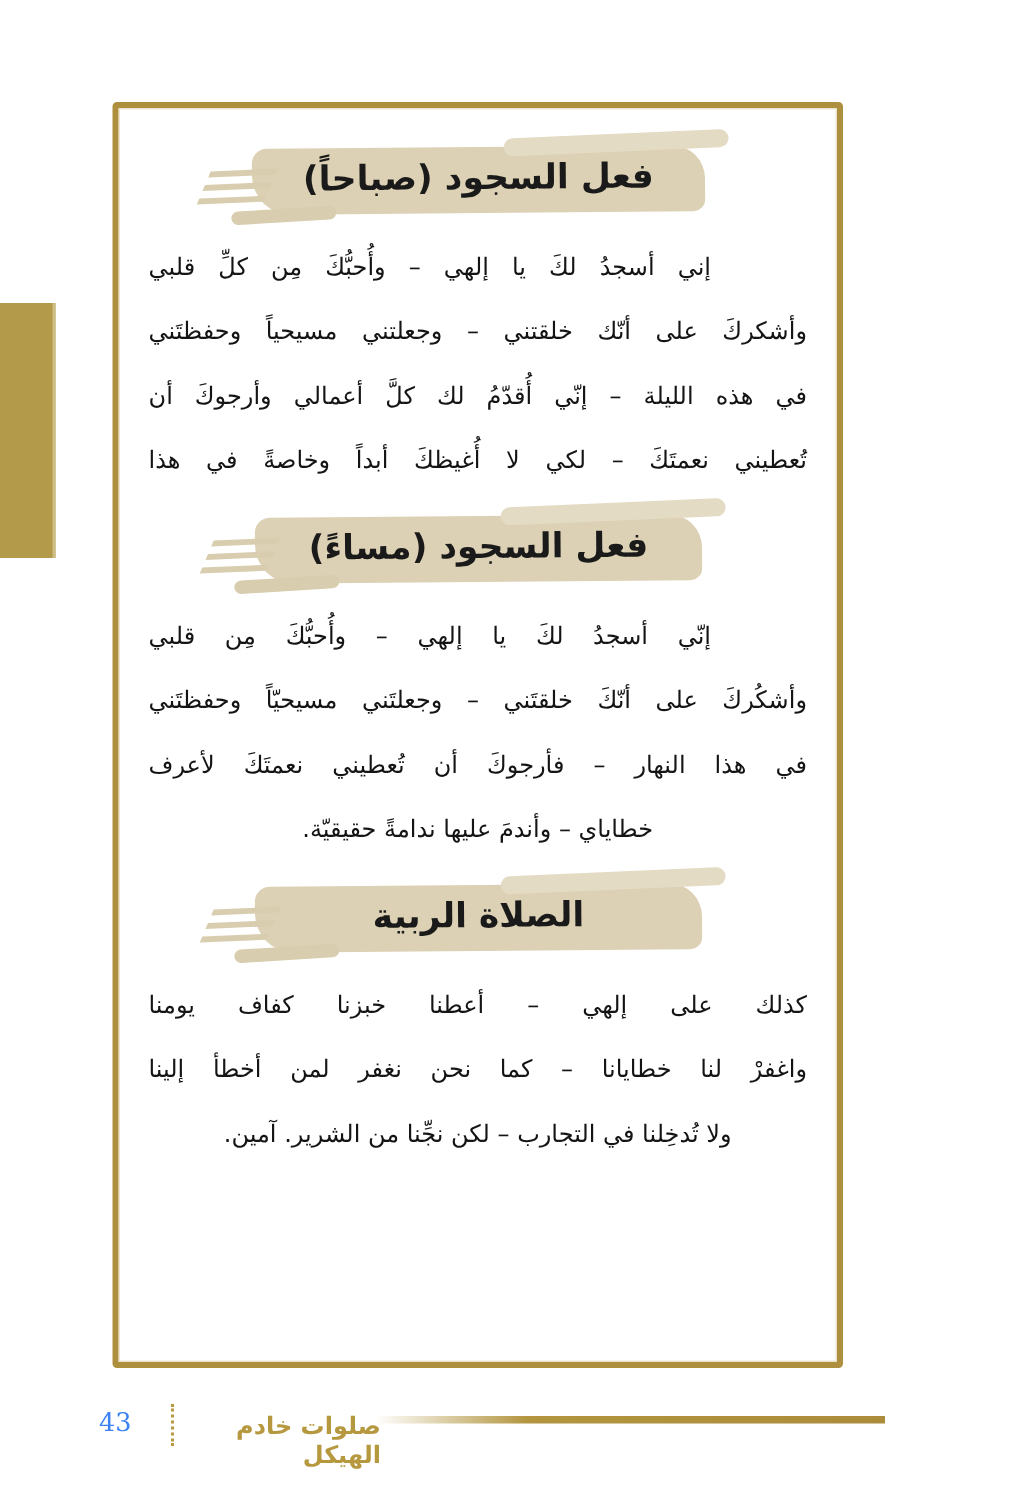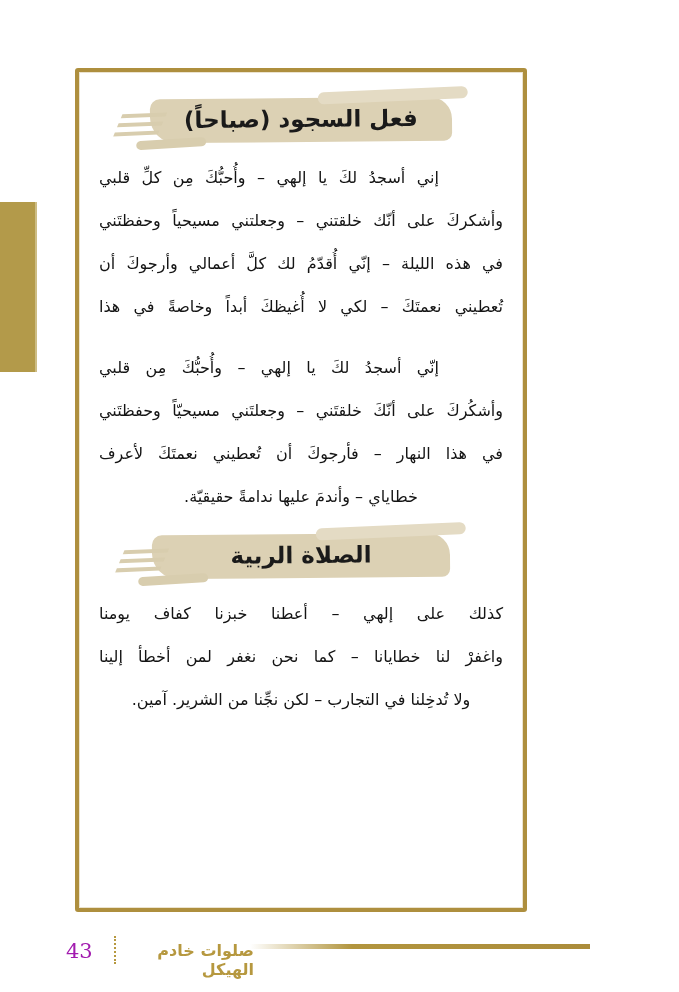--- a/index.html
+++ b/index.html
@@ -7,21 +7,21 @@
     width:679px;height:992px;position:relative;background:#ffffff;
     font-family:"DejaVu Sans",sans-serif;overflow:hidden;
   }
   
   .side-tab{
     position:absolute;left:0;top:202px;width:35px;height:170px;
     background:#b39a4a;border-right:2px solid #cdbd85;
   }
   
   .frame{
-    position:absolute;left:75px;top:68px;width:452px;height:844px;
+    position:absolute;left:75px;top:68px;width:487px;height:844px;
     border:4px solid #ae8f3e;border-radius:3px;box-sizing:border-box;
     box-shadow:inset 0 0 0 1px rgba(174,143,62,.25);
     padding:20px 14px 0;overflow:hidden;
   }
   .section{margin-top:16px;}
   .section:first-child{margin-top:6px;}
   .heading-wrap{display:flex;justify-content:center;margin-bottom:12px;}
   .brushbox{
     position:relative;background:#dcd1b4;padding:8px 34px 10px;
     border-radius:10px 22px 8px 26px;transform:rotate(-.5deg);
@@ -59,21 +59,21 @@
   .footer-title{
     position:absolute;top:941px;left:126px;width:128px;
     direction:rtl;text-align:right;font-size:16px;font-weight:bold;color:#b6983f;
   }
   .footer-dots{
     position:absolute;top:936px;left:114px;height:28px;width:0;
     border-left:2px dotted #b6983f;
   }
   .page-number{
     position:absolute;top:939px;left:66px;
-    font-family:"DejaVu Serif",serif;font-size:21px;color:#a21caf;
+    font-family:"DejaVu Serif",serif;font-size:17px;color:#3b82f6;
   }
 </style>
 </head>
 <body>
 
 <div class="side-tab"></div>
 
 <div class="frame" id="frame">
   <section class="section">
     <div class="heading-wrap">
@@ -83,20 +83,25 @@
     </div>
     <div class="para">
         <div class="line first">إني أسجدُ لكَ يا إلهي – وأُحبُّكَ مِن كلِّ قلبي</div>
         <div class="line">وأشكركَ على أنّك خلقتني – وجعلتني مسيحياً وحفظتَني</div>
         <div class="line">في هذه الليلة – إنّي أُقدّمُ لك كلَّ أعمالي وأرجوكَ أن</div>
         <div class="line">تُعطيني نعمتَكَ – لكي لا أُغيظكَ أبداً وخاصةً في هذا</div>
       </div>
   </section>
 
   <section class="section">
+    <div class="heading-wrap">
+      <div class="brushbox">
+        <h2 class="heading">فعل السجود (مساءً)</h2>
+      </div>
+    </div>
     <div class="para">
         <div class="line first">إنّي أسجدُ لكَ يا إلهي – وأُحبُّكَ مِن قلبي</div>
         <div class="line">وأشكُركَ على أنّكَ خلقتَني – وجعلتَني مسيحيّاً وحفظتَني</div>
         <div class="line">في هذا النهار – فأرجوكَ أن تُعطيني نعمتَكَ لأعرف</div>
         <div class="line last">خطاياي – وأندمَ عليها ندامةً حقيقيّة.</div>
       </div>
   </section>
 
   <section class="section">
     <div class="heading-wrap">

